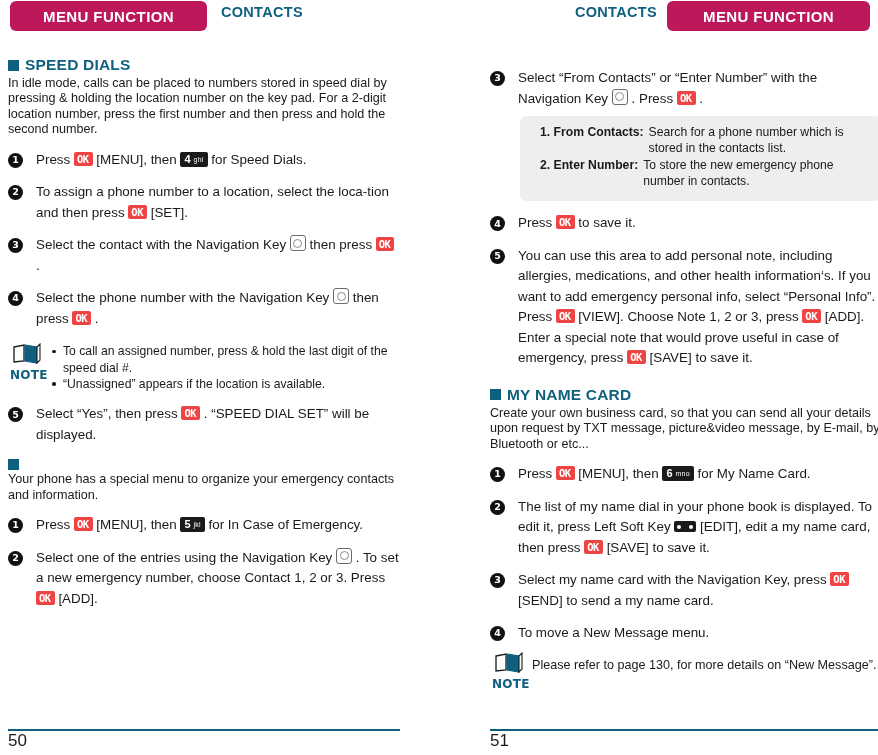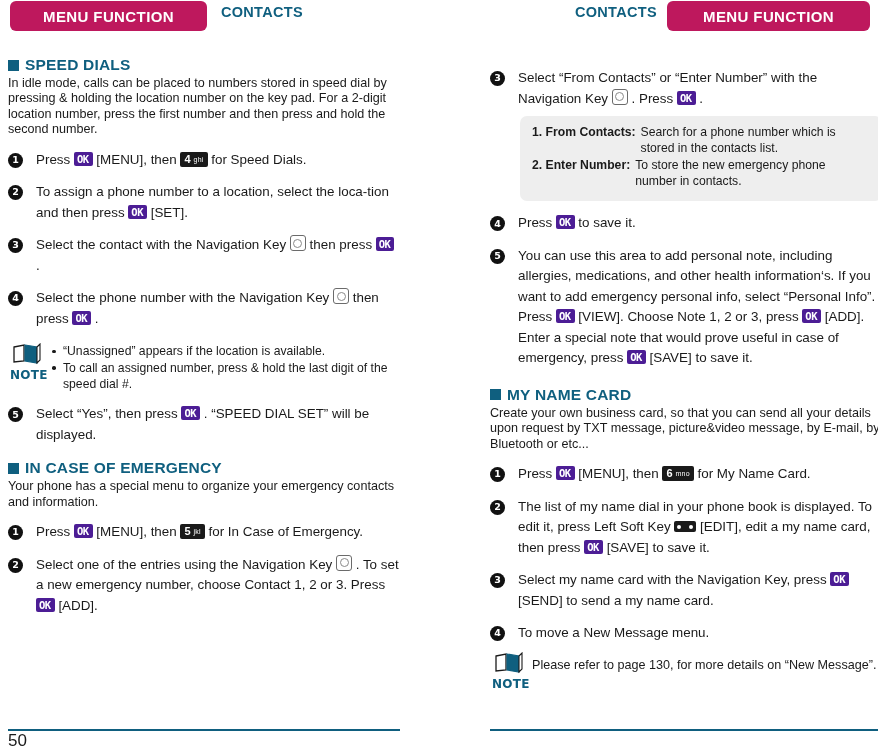--- a/index.html
+++ b/index.html
@@ -47,21 +47,21 @@
     position:absolute;left:0;top:3px;
     width:15px;height:15px;border-radius:50%;
     background:#111;color:#fff;
     font-size:9.5px;font-weight:bold;
     display:flex;align-items:center;justify-content:center;
     font-family:"DejaVu Sans", sans-serif;
   }
 
   
   .k-ok{
-    display:inline-block;background:#4c1d95;color:#fff;
+    display:inline-block;background:#ef4444;color:#fff;
     font-family:"DejaVu Sans Mono", monospace;
     font-size:10.5px;font-weight:bold;letter-spacing:-.5px;
     padding:1px 4px 1px 3px;border-radius:2px;
     vertical-align:1px;line-height:12px;
   }
   .k-num{
     display:inline-block;background:#1a1a1a;color:#fff;
     border-radius:2px;padding:1px 4px;vertical-align:1px;line-height:12px;
     font-size:11px;font-weight:bold;
   }
@@ -83,21 +83,21 @@
   }
   .k-soft:before{left:3px;}
   .k-soft:after{right:3px;}
 
   
   .infobox{
     background:#eeeeee;border-radius:7px;
     margin:7px 0 0 30px;padding:9px 12px 10px 12px;
     font-size:12.2px;line-height:15.6px;
   }
-  .inforow{display:flex;margin-bottom:2px;}
+  .inforow{display:flex;margin-bottom:2px;margin-left:8px;}
   .info-l{color:#1a1a1a;font-weight:bold;white-space:nowrap;flex:none;text-align:right;}
   .info-r{margin-left:5px;}
 
   
   .note{position:relative;padding-left:42px;margin-top:14px;}
   .note-ic{position:absolute;left:2px;top:0;width:34px;text-align:center;}
   .note-lbl{
     font-size:12px;font-weight:bold;color:#0f5f7f;letter-spacing:.3px;
     margin-top:-1px;font-family:"DejaVu Sans", sans-serif;
   }
@@ -148,32 +148,31 @@
     <div class="note">
       <div class="note-ic">
         <svg width="30" height="22" viewBox="0 0 30 22" aria-hidden="true">
           <path d="M2 4 L12 2 L12 18 L2 19 Z" fill="#ffffff" stroke="#1a1a1a" stroke-width="1.3"></path>
           <path d="M13 2 L25 4 L25 20 L13 18 Z" fill="#0f5f7f" stroke="#0f5f7f" stroke-width="1.1"></path>
           <path d="M25 4 L28 1 L28 17 L25 20 Z" fill="#ffffff" stroke="#1a1a1a" stroke-width="1.1"></path>
         </svg>
         <div class="note-lbl">NOTE</div>
       </div>
       <ul class="note-list" id="l-note">
+          <li>To call an assigned number, press &amp; hold the last digit of the speed dial #.</li>
           <li>“Unassigned” appears if the location is available.</li>
-          <li>To call an assigned number, press &amp; hold the last digit of the speed dial #.</li>
         </ul>
     </div>
 
     <div id="l-step5">
         <div class="step"><span class="bullet">5</span><span>Select “Yes”, then press </span><span class="k-ok">OK</span><span> . “SPEED DIAL SET” will be displayed.</span></div>
       </div>
 
     <div class="sec-h" style="margin-top:14px">
       <span class="sq"></span>
-      <span class="sec-t">IN CASE OF EMERGENCY</span>
     </div>
     <div class="sec-d">Your phone has a special menu to organize your emergency contacts and information.</div>
 
     <div id="l-steps2">
         <div class="step"><span class="bullet">1</span><span>Press </span><span class="k-ok">OK</span><span> [MENU], then </span><span class="k-num">5<span class="sub">jkl</span></span><span> for In Case of Emergency.</span></div>
         <div class="step"><span class="bullet">2</span><span>Select one of the entries using the Navigation Key </span><span class="k-nav"></span><span> . To set a new emergency number, choose Contact 1, 2 or 3. Press </span><span class="k-ok">OK</span><span> [ADD].</span></div>
       </div>
   </div>
 
   <div class="col right">
@@ -225,15 +224,16 @@
       <div class="note-single">Please refer to page 130, for more details on “New Message”.</div>
     </div>
   </div>
 
   <div class="foot left">
     <div class="rule"></div>
     <div class="num">50</div>
   </div>
   <div class="foot right">
     <div class="rule"></div>
+    <div class="num">51</div>
   </div>
 
 </div>
 
 </body></html>

